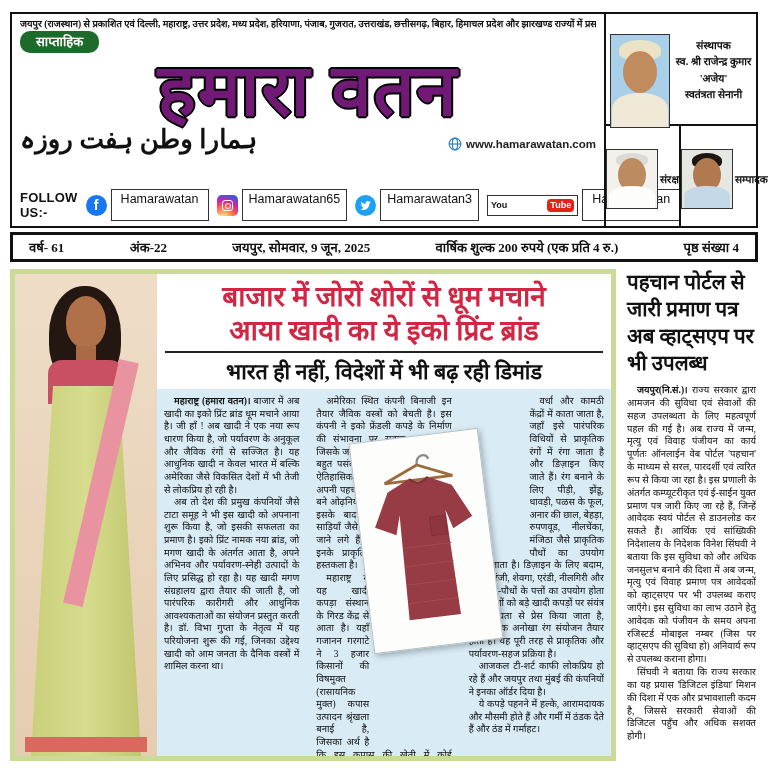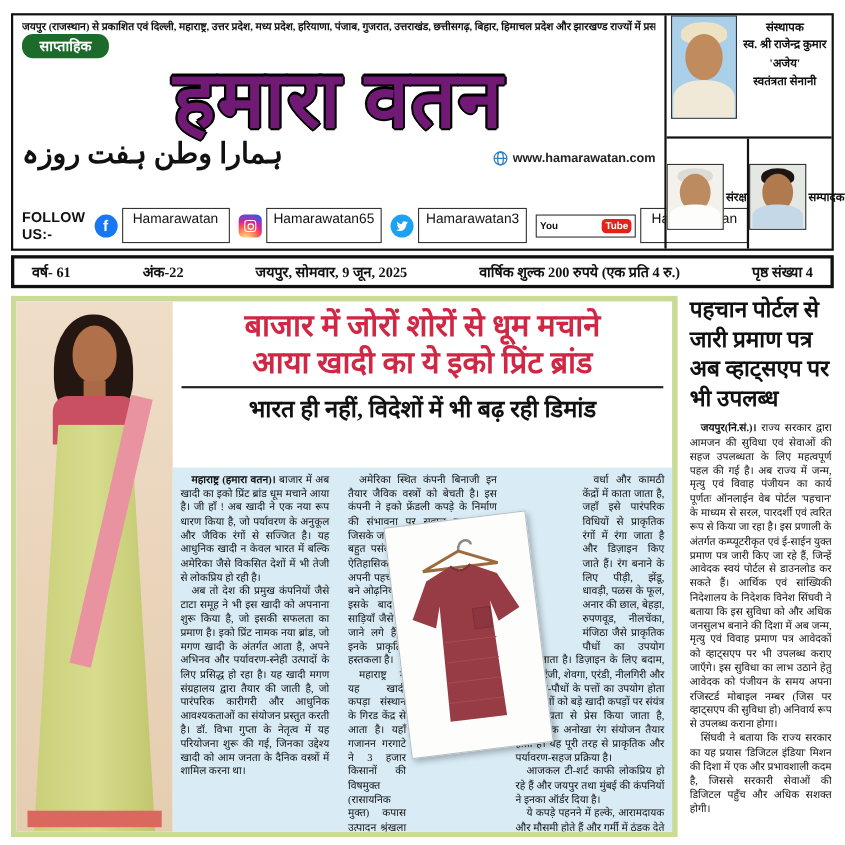--- a/index.html
+++ b/index.html
@@ -38,21 +38,21 @@
   .tw { background:#1da1f2; border-radius:50%; }
   .yt { display:flex; align-items:center; gap:1px; border:1.5px solid #333; background:#fff; height:21px; padding:0 3px; }
   .yt-you { color:#111; font-family:"Liberation Sans",sans-serif; font-weight:bold; font-size:9px; }
   .yt-tube { background:#e62117; color:#fff; font-family:"Liberation Sans",sans-serif; font-weight:bold;
              font-size:9px; border-radius:4px; padding:0 3px; line-height:13px;margin-left:39px; }
   .handle { border:1.5px solid #333; background:#fff; min-width:98px; height:32px; line-height:19px;
             text-align:center; font-family:"Liberation Sans","DejaVu Sans",sans-serif; font-size:12.5px; padding:0 6px; }
 
   
   .header-right { width:152px; border-left:2px solid #111; display:flex; flex-direction:column; flex-shrink:0; }
-  .founder-box { height:110px; display:flex; gap:5px; padding:0 4px; }
+  .founder-box { height:110px; display:flex; gap:5px; padding:20px 4px; }
   .pic { border:1px solid #333; position:relative; overflow:hidden; flex-shrink:0; }
   .pic .head { position:absolute; left:50%; transform:translateX(-50%); border-radius:50%; }
   .pic .torso { position:absolute; left:50%; transform:translateX(-50%); bottom:0; border-radius:46% 46% 0 0; }
   .pic .cap { position:absolute; left:50%; transform:translateX(-50%); border-radius:50% 50% 35% 35%; }
   .pic-founder { width:60px; height:94px; background:#a9cfe9; }
   .pic-founder .cap { top:5px; width:42px; height:20px; background:#ece2c4; }
   .pic-founder .head { top:16px; width:34px; height:42px; background:#c08c5e; }
   .pic-founder .torso { width:56px; height:34px; background:#f0e9d7; }
   .founder-text { flex:1; text-align:center; font-weight:bold; font-size:10.5px; line-height:1.55; padding-top:4px; }
   .people-box { border-top:2px solid #111; flex:1; display:flex; }
@@ -87,21 +87,21 @@
              background:linear-gradient(90deg,#c9cf79,#d7dc8e 50%,#c1c66e);
              clip-path:polygon(20% 0,80% 0,100% 100%,0 100%); }
   .w-sash { position:absolute; top:84px; left:76px; width:20px; height:250px; background:#ea93a0; transform:rotate(13deg); }
   .w-hem { position:absolute; bottom:4px; left:10px; width:122px; height:15px; background:#d9695f; }
 
   .article-content { flex:1; display:flex; flex-direction:column; min-width:0; }
   .headline { text-align:center; color:#cf2744; font-weight:800; font-size:28px; line-height:1.2; padding:6px 2px 2px 2px; }
   .divider { height:2px; background:#222; margin:2px 8px 2px 8px; }
   .subheadline { text-align:center; font-weight:800; font-size:21.5px; padding:1px 0 4px 0; color:#111; }
   .article-body { flex:1; background:#d9ecf6; display:flex; gap:17px; padding:6px 7px; overflow:hidden;
-                  position:relative; text-align:justify; font-size:9.5px; line-height:1.33;margin-top:36px; }
+                  position:relative; text-align:justify; font-size:9.5px; line-height:1.33; }
   .col { flex:1; min-width:0; }
   .col p { margin:0; text-indent:10px; }
   .spacer-r { float:right; width:58%; height:168px; margin:2px 0 2px 4px; }
   .spacer-l { float:left; width:42%; height:152px; margin:2px 4px 2px 0; }
   .tshirt-photo { position:absolute; left:204px; top:46px; width:130px; height:212px; background:#fdfdfb;
                   border:1px solid #b4c0c7; transform:rotate(-7deg); box-shadow:2px 3px 6px rgba(0,0,0,.28);
                   display:flex; align-items:center; justify-content:center; }
 
   .side-article { flex:1; min-width:0; padding:0 2px; }
   .side-headline { font-weight:800; font-size:20.5px; line-height:1.32; margin-bottom:7px; color:#111; }

